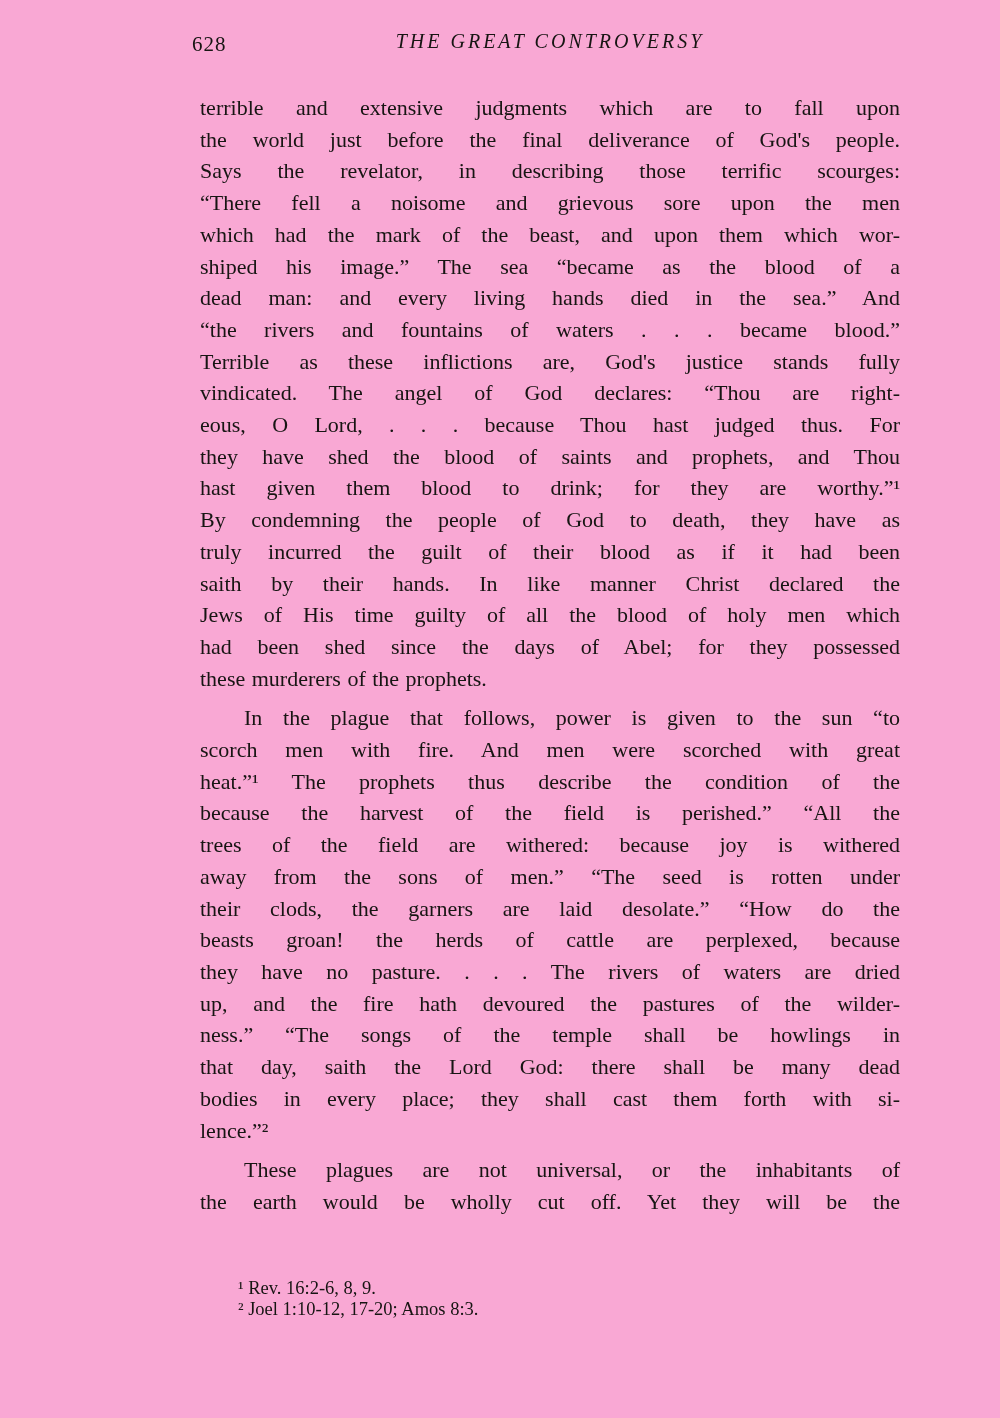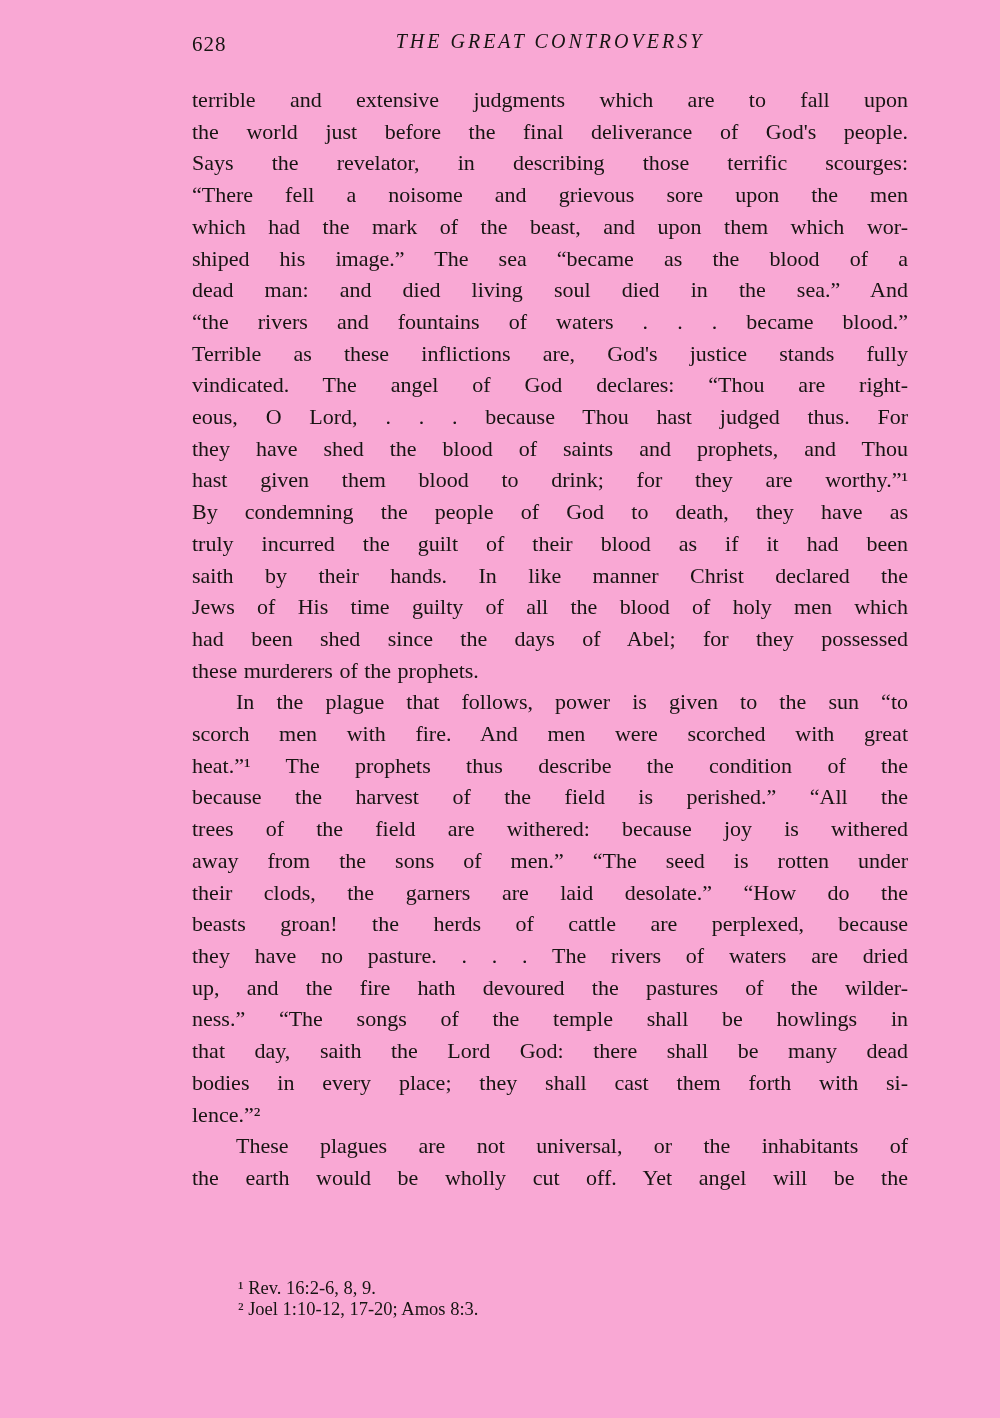--- a/index.html
+++ b/index.html
@@ -38,21 +38,21 @@
     font-size: 20px;
     letter-spacing: 3px;
     white-space: nowrap;
   }
   .body-text {
     position: absolute;
     top: 84px;
     left: 192px;
     width: 716px;
   }
-  .para { margin: 0; }
+  .para { margin: 8px; }
   .line {
     font-size: 22px;
     line-height: 31.7px;
     text-align: justify;
     text-align-last: justify;
     white-space: normal;
     word-spacing: 1px;
   }
   .line.last {
     text-align-last: left;
@@ -87,21 +87,21 @@
 
   <div class="body-text">
 
   <div class="para">
         <div class="line">terrible and extensive judgments which are to fall upon</div>
         <div class="line">the world just before the final deliverance of God's people.</div>
         <div class="line">Says the revelator, in describing those terrific scourges:</div>
         <div class="line">“There fell a noisome and grievous sore upon the men</div>
         <div class="line">which had the mark of the beast, and upon them which wor-</div>
         <div class="line">shiped his image.”  The sea “became as the blood of a</div>
-        <div class="line">dead man: and died living soul died in the sea.”  And</div>
+        <div class="line">dead man: and every living hands died in the sea.”  And</div>
         <div class="line">“the rivers and fountains of waters . . . became blood.”</div>
         <div class="line">Terrible as these inflictions are, God's justice stands fully</div>
         <div class="line">vindicated.  The angel of God declares: “Thou are right-</div>
         <div class="line">eous, O Lord, . . . because Thou hast judged thus.  For</div>
         <div class="line">they have shed the blood of saints and prophets, and Thou</div>
         <div class="line">hast given them blood to drink; for they are worthy.”¹</div>
         <div class="line">By condemning the people of God to death, they have as</div>
         <div class="line">truly incurred the guilt of their blood as if it had been</div>
         <div class="line">saith by their hands.  In like manner Christ declared the</div>
         <div class="line">Jews of His time guilty of all the blood of holy men which</div>
@@ -119,21 +119,21 @@
         <div class="line">beasts groan! the herds of cattle are perplexed, because</div>
         <div class="line">they have no pasture. . . . The rivers of waters are dried</div>
         <div class="line">up, and the fire hath devoured the pastures of the wilder-</div>
         <div class="line">ness.”  “The songs of the temple shall be howlings in</div>
         <div class="line">that day, saith the Lord God: there shall be many dead</div>
         <div class="line">bodies in every place; they shall cast them forth with si-</div>
         <div class="line last">lence.”²</div>
       </div>
       <div class="para indent">
         <div class="line">These plagues are not universal, or the inhabitants of</div>
-        <div class="line">the earth would be wholly cut off.  Yet angel will be the</div>
+        <div class="line">the earth would be wholly cut off.  Yet they will be the</div>
       </div>
     </div>
 
   <div class="footnotes">
     <span class="footnote">¹ Rev. 16:2-6, 8, 9.</span>
     <span class="footnote">² Joel 1:10-12, 17-20; Amos 8:3.</span>
   </div>
 
 </div>
 

